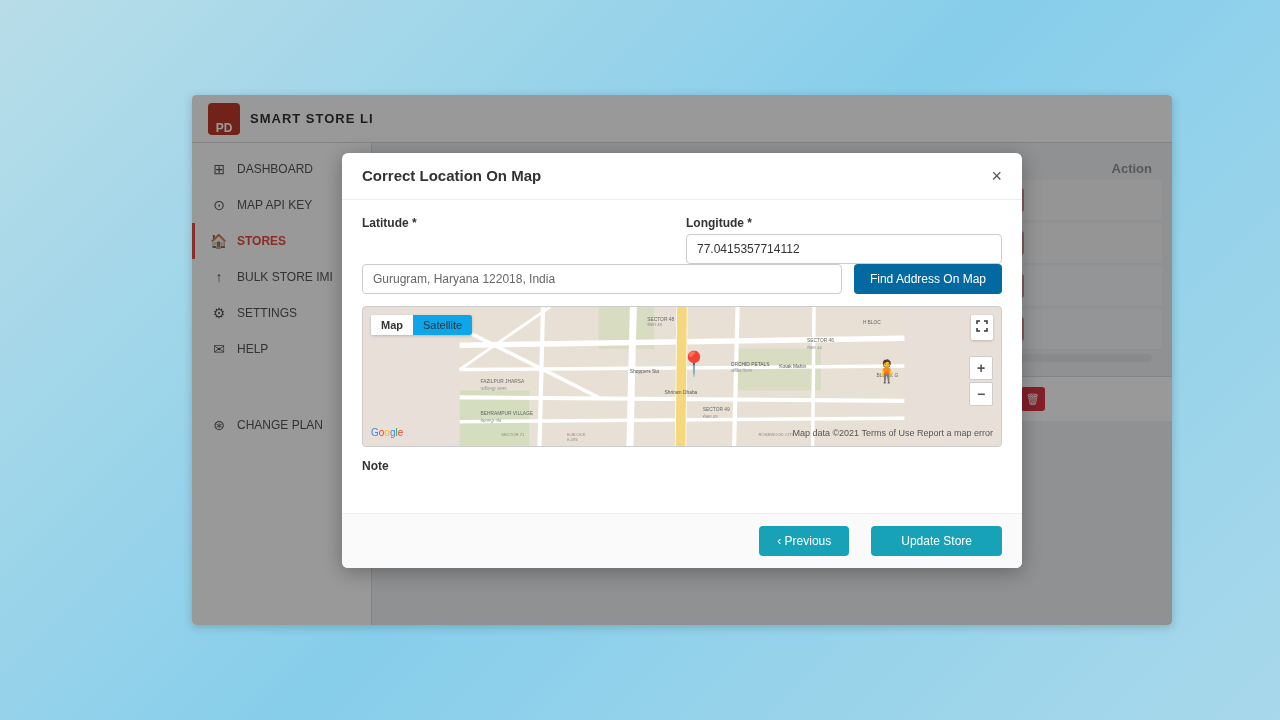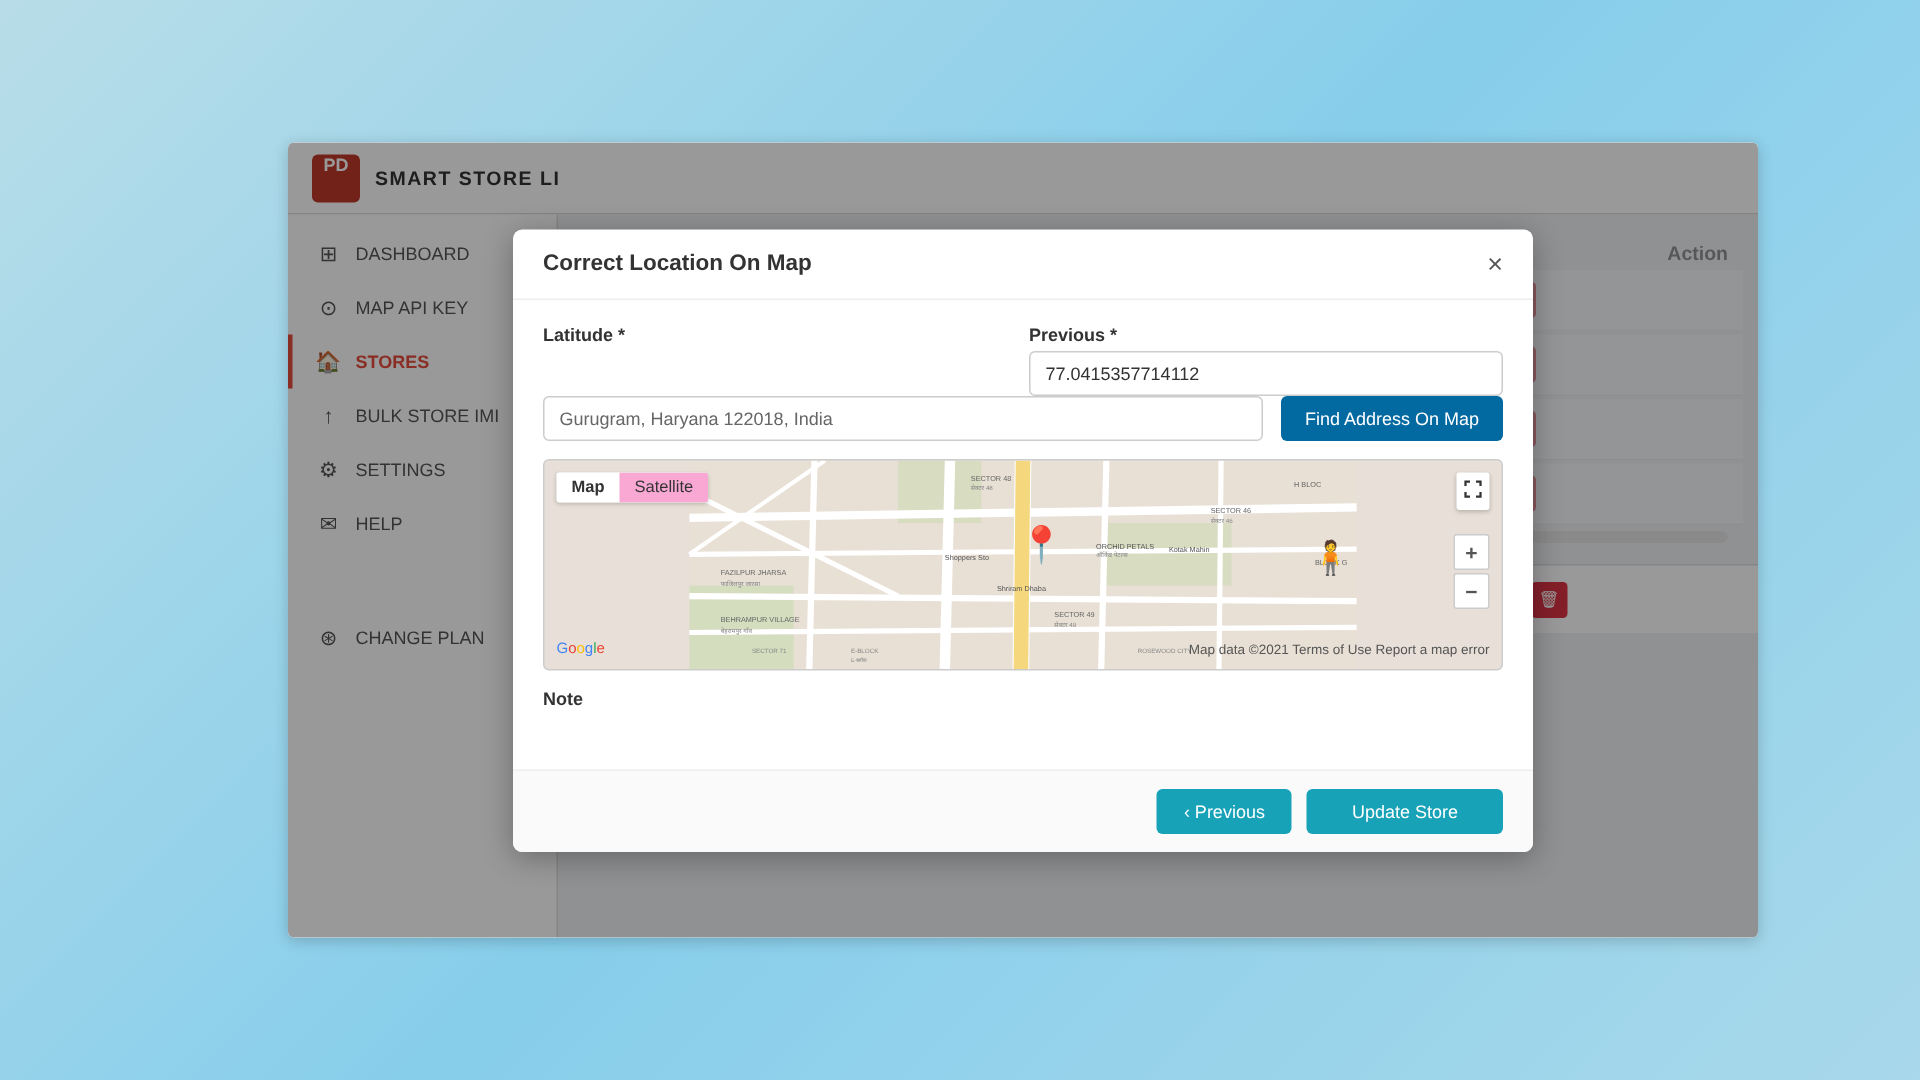--- a/index.html
+++ b/index.html
@@ -39,21 +39,21 @@
       display: flex;
       align-items: center;
       gap: 10px;
     }
     .logo-box {
       width: 32px;
       height: 32px;
       background: #c0392b;
       border-radius: 4px;
       display: flex;
-      align-items: flex-start;
+      align-items: flex-end;
       justify-content: center;
       color: white;
       font-weight: bold;
       font-size: 12px;
     }
     .app-title {
       font-size: 13px;
       font-weight: bold;
       color: #333;
       letter-spacing: 1px;
@@ -323,21 +323,21 @@
       background: white;
       border-radius: 2px;
       overflow: hidden;
       box-shadow: 0 1px 3px rgba(0,0,0,0.2);
     }
     .map-tab {
       padding: 4px 10px;
       font-size: 11px;
       cursor: pointer;
       border: none;
-      background: #f9a8d4;
+      background: #0ea5e9;
       color: #333;
     }
     .map-tab.active {
       background: #fff;
       font-weight: bold;
     }
     .map-fullscreen-btn {
       position: absolute;
       top: 8px;
       right: 8px;
@@ -436,21 +436,21 @@
       font-size: 12px;
       font-weight: bold;
       color: #333;
       margin-bottom: 6px;
     }
 
     
     .modal-footer {
       display: flex;
       justify-content: flex-end;
-      gap: 10px;
+      gap: 22px;
       padding: 12px 20px;
       border-top: 1px solid #eee;
       background: #fafafa;
     }
     .prev-btn {
       background: #17a2b8;
       color: white;
       border: none;
       padding: 8px 18px;
       border-radius: 4px;
@@ -612,21 +612,21 @@
       <div class="modal-body">
 
         <div class="form-row">
           <div class="form-group">
             <label class="form-label">
               <span>Latitude *</span>
             </label>
           </div>
           <div class="form-group">
             <label class="form-label">
-              <span>Previous *</span>
+              <span>Longitude *</span>
             </label>
             <input type="text" class="form-input" value="77.0415357714112" style="">
           </div>
         </div>
 
         <div class="address-row">
           <input type="text" class="address-input" value="Gurugram, Haryana 122018, India" placeholder="Gurugram, Haryana 122018, India" style="">
           <button class="find-address-btn">Find Address On Map</button>
         </div>
 

